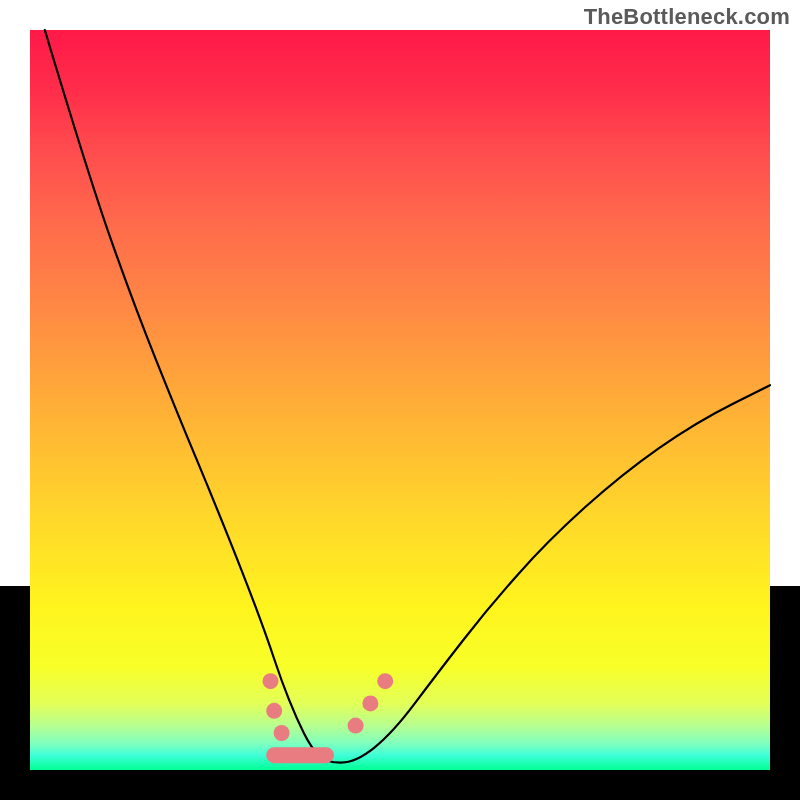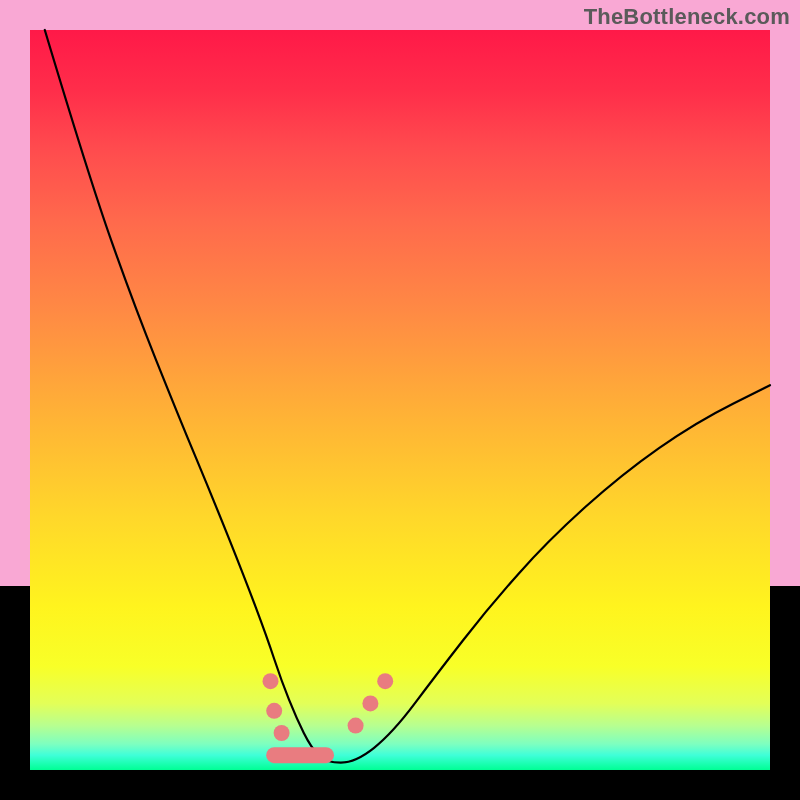--- a/index.html
+++ b/index.html
@@ -9,21 +9,21 @@
     height: 800px;
     background: #000;
     overflow: hidden;
   }
   .frame {
     position: absolute;
     left: 0;
     top: 0;
     width: 800px;
     height: 586px;
-    background: #f9a8d4;
+    background: #ffffff;
     text-align: right;
   }
   .plot {
     position: absolute;
     left: 30px;
     top: 30px;
     width: 740px;
     height: 740px;
     background: linear-gradient(to bottom,
       #ff1948 0%,

